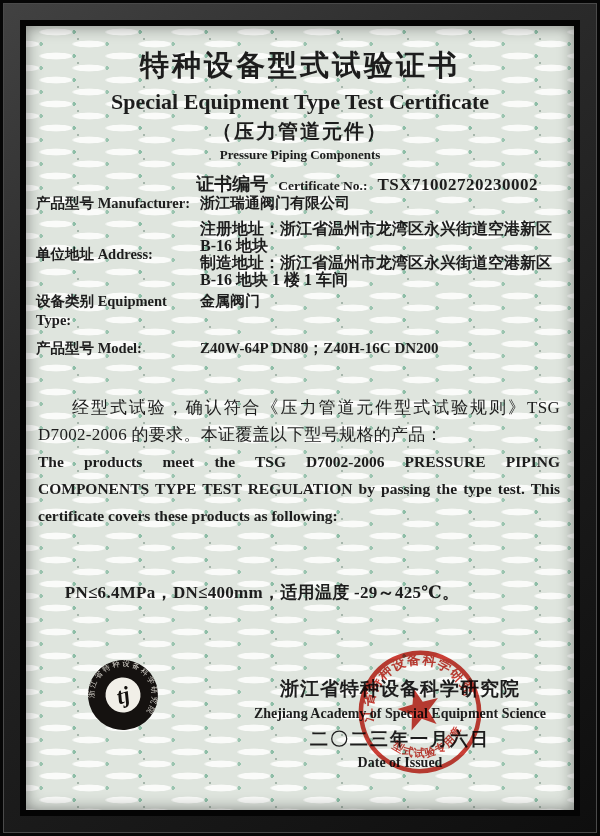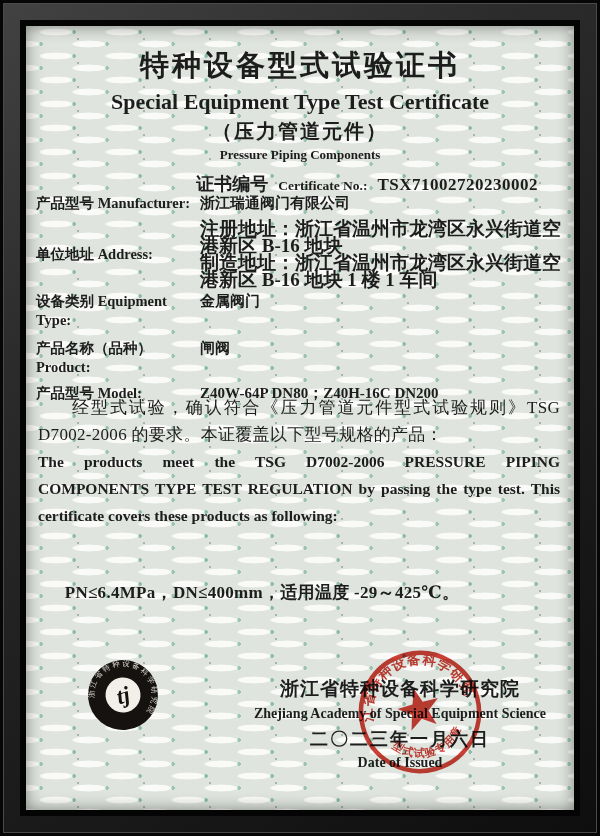--- a/index.html
+++ b/index.html
@@ -38,21 +38,21 @@
   .certno{margin-top:9px;text-align:right;padding-right:36px;}
   .certno-zh{font-size:18px;font-weight:600;}
   .certno-en{font-size:13.5px;font-weight:700;margin:0 6px 0 6px;}
   .certno-val{font-size:17px;font-weight:700;letter-spacing:.5px;}
   
   .rows{position:absolute;top:168px;left:10px;right:12px;}
   .row{display:flex;align-items:flex-start;}
   .row-label{width:164px;flex:none;font-size:14.5px;font-weight:700;line-height:19px;}
   .row-label .lat{font-weight:700;}
   .row-value{flex:1;font-size:15px;font-weight:700;line-height:19px;}
-  .row-value.small{font-size:19px;line-height:17px;}
+  .row-value.small{font-size:16px;line-height:17px;}
   .row.r1{margin-bottom:7px;}
   .row.r2{margin-bottom:4px;}
   .row.r3{margin-bottom:9px;}
   .row.r4{margin-bottom:7px;}
   .row.r5{margin-bottom:3px;}
   .row-label.stacked span{display:block;line-height:17px;font-size:14px;}
   .row.r6 .row-value{align-self:center;}
   .row.r2 .row-label{align-self:center;}
   
   .statement{position:absolute;top:368px;left:12px;right:14px;}
@@ -110,27 +110,20 @@
         <div>制造地址：浙江省温州市龙湾区永兴街道空港新区 B-16 地块 1 楼 1 车间</div>
       </div>
     </div>
     <div class="row r3">
       <div class="row-label">
         <span>设备类别</span>
         <span class="lat">Equipment Type:</span>
       </div>
       <div class="row-value">金属阀门</div>
     </div>
-    <div class="row r4">
-      <div class="row-label">
-        <span>产品名称（品种）</span>
-        <span class="lat">Product:</span>
-      </div>
-      <div class="row-value">闸阀</div>
-    </div>
     <div class="row r5">
       <div class="row-label">
         <span>产品型号</span>
         <span class="lat">Model:</span>
       </div>
       <div class="row-value">Z40W-64P DN80；Z40H-16C DN200</div>
     </div>
   </div>
 
   <div class="statement">

